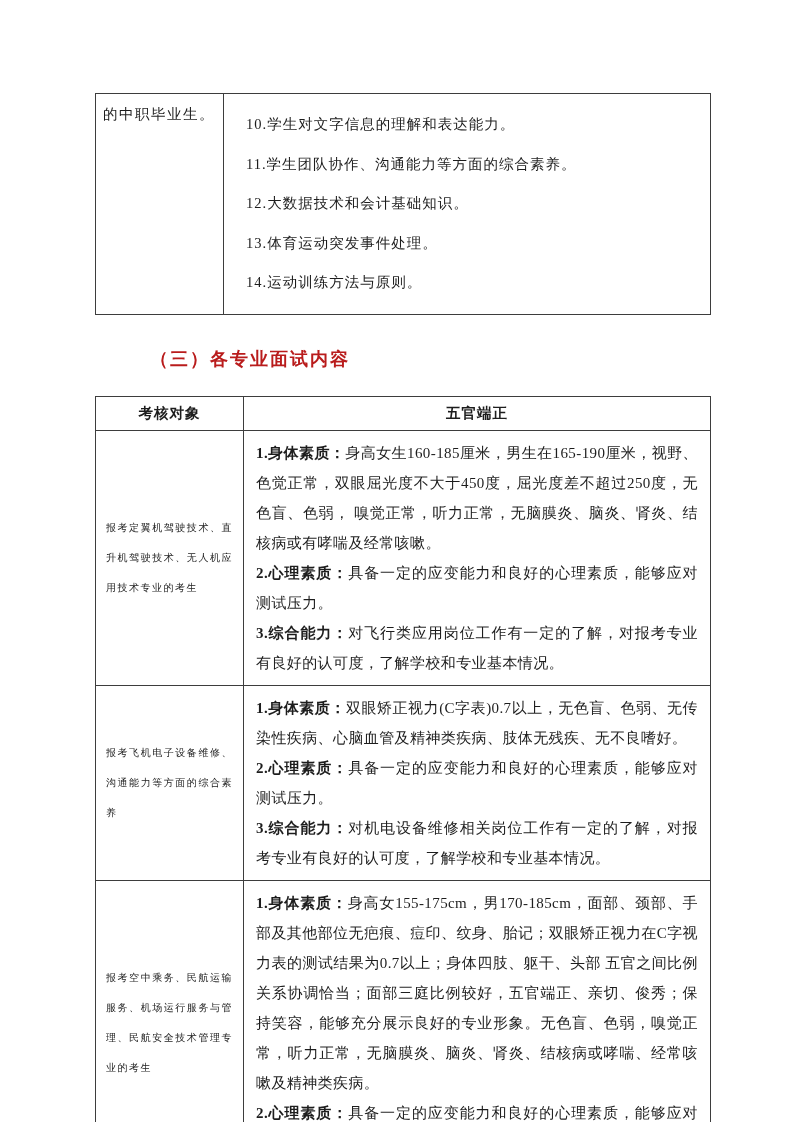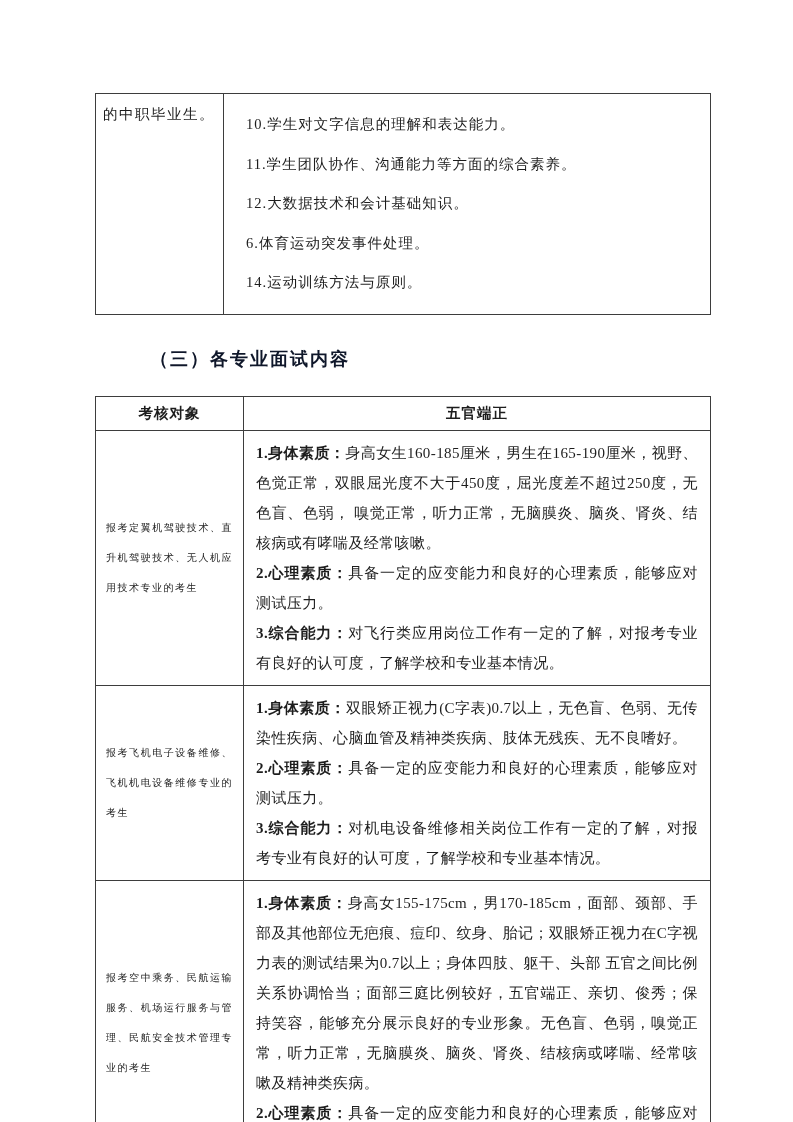--- a/index.html
+++ b/index.html
@@ -44,21 +44,21 @@
     line-height: 27.5px;
     letter-spacing: 1px;
     white-space: nowrap;
   }
   
   .heading {
     margin: 32px 0 25px 55px;
     font-size: 18px;
     font-weight: bold;
     letter-spacing: 2px;
-    color: #0f172a;
+    color: #b91c1c;
   }
   
   .tbl-main col.c1b { width: 148px; }
   .tbl-main td.th {
     height: 31px;
     text-align: center;
     font-weight: bold;
     font-size: 14.5px;
     letter-spacing: 1px;
   }
@@ -92,21 +92,21 @@
           <col class="c1a">
           <col>
         </colgroup>
       <tbody>
           <tr>
         <td class="examinee">的中职毕业生。</td>
         <td class="criteria">
           <p>10.学生对文字信息的理解和表达能力。</p>
           <p>11.学生团队协作、沟通能力等方面的综合素养。</p>
           <p>12.大数据技术和会计基础知识。</p>
-          <p>6.体育运动突发事件处理。</p>
+          <p>13.体育运动突发事件处理。</p>
           <p>14.运动训练方法与原则。</p>
         </td>
       </tr>
     </tbody>
       </table>
 
     <div class="heading">（三）各专业面试内容</div>
 
     <table class="tbl tbl-main">
       <colgroup>
@@ -122,21 +122,21 @@
       <tr>
         <td class="target">报考定翼机驾驶技术、直升机驾驶技术、无人机应用技术专业的考生</td>
         <td class="cell">
           <p class="item"><span class="b">1.身体素质：</span><span>身高女生160-185厘米，男生在165-190厘米，视野、色觉正常，双眼屈光度不大于450度，屈光度差不超过250度，无色盲、色弱， 嗅觉正常，听力正常，无脑膜炎、脑炎、肾炎、结核病或有哮喘及经常咳嗽。</span></p>
           <p class="item"><span class="b">2.心理素质：</span><span>具备一定的应变能力和良好的心理素质，能够应对测试压力。</span></p>
           <p class="item"><span class="b">3.综合能力：</span><span>对飞行类应用岗位工作有一定的了解，对报考专业有良好的认可度，了解学校和专业基本情况。</span></p>
         </td>
       </tr>
 
       <tr>
-        <td class="target">报考飞机电子设备维修、飞机机电设备维修专业的考生</td>
+        <td class="target">报考飞机电子设备维修、沟通能力等方面的综合素养</td>
         <td class="cell">
           <p class="item"><span class="b">1.身体素质：</span><span>双眼矫正视力(C字表)0.7以上，无色盲、色弱、无传染性疾病、心脑血管及精神类疾病、肢体无残疾、无不良嗜好。</span></p>
           <p class="item"><span class="b">2.心理素质：</span><span>具备一定的应变能力和良好的心理素质，能够应对测试压力。</span></p>
           <p class="item"><span class="b">3.综合能力：</span><span>对机电设备维修相关岗位工作有一定的了解，对报考专业有良好的认可度，了解学校和专业基本情况。</span></p>
         </td>
       </tr>
 
       <tr>
         <td class="target">报考空中乘务、民航运输服务、机场运行服务与管理、民航安全技术管理专业的考生</td>
         <td class="cell">

